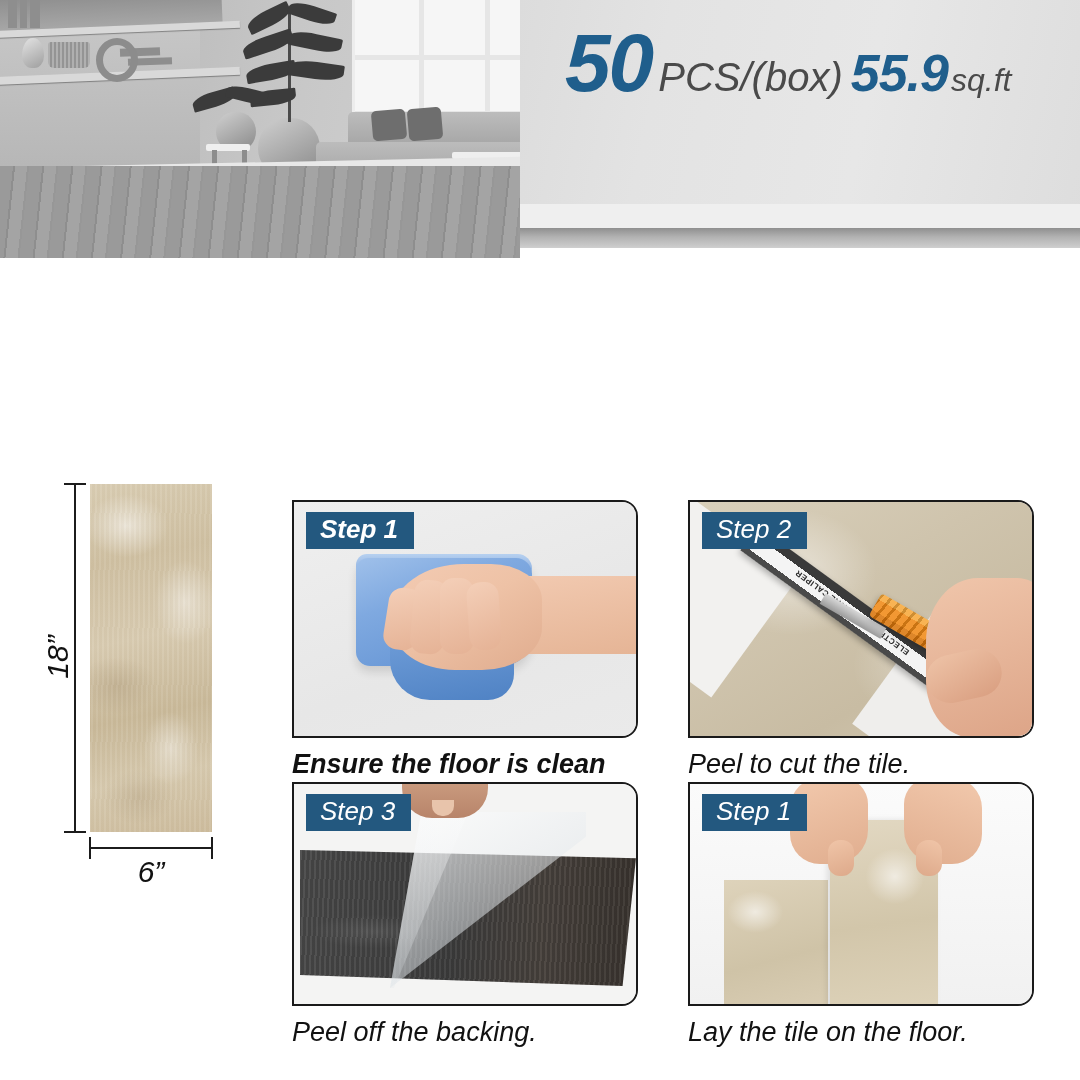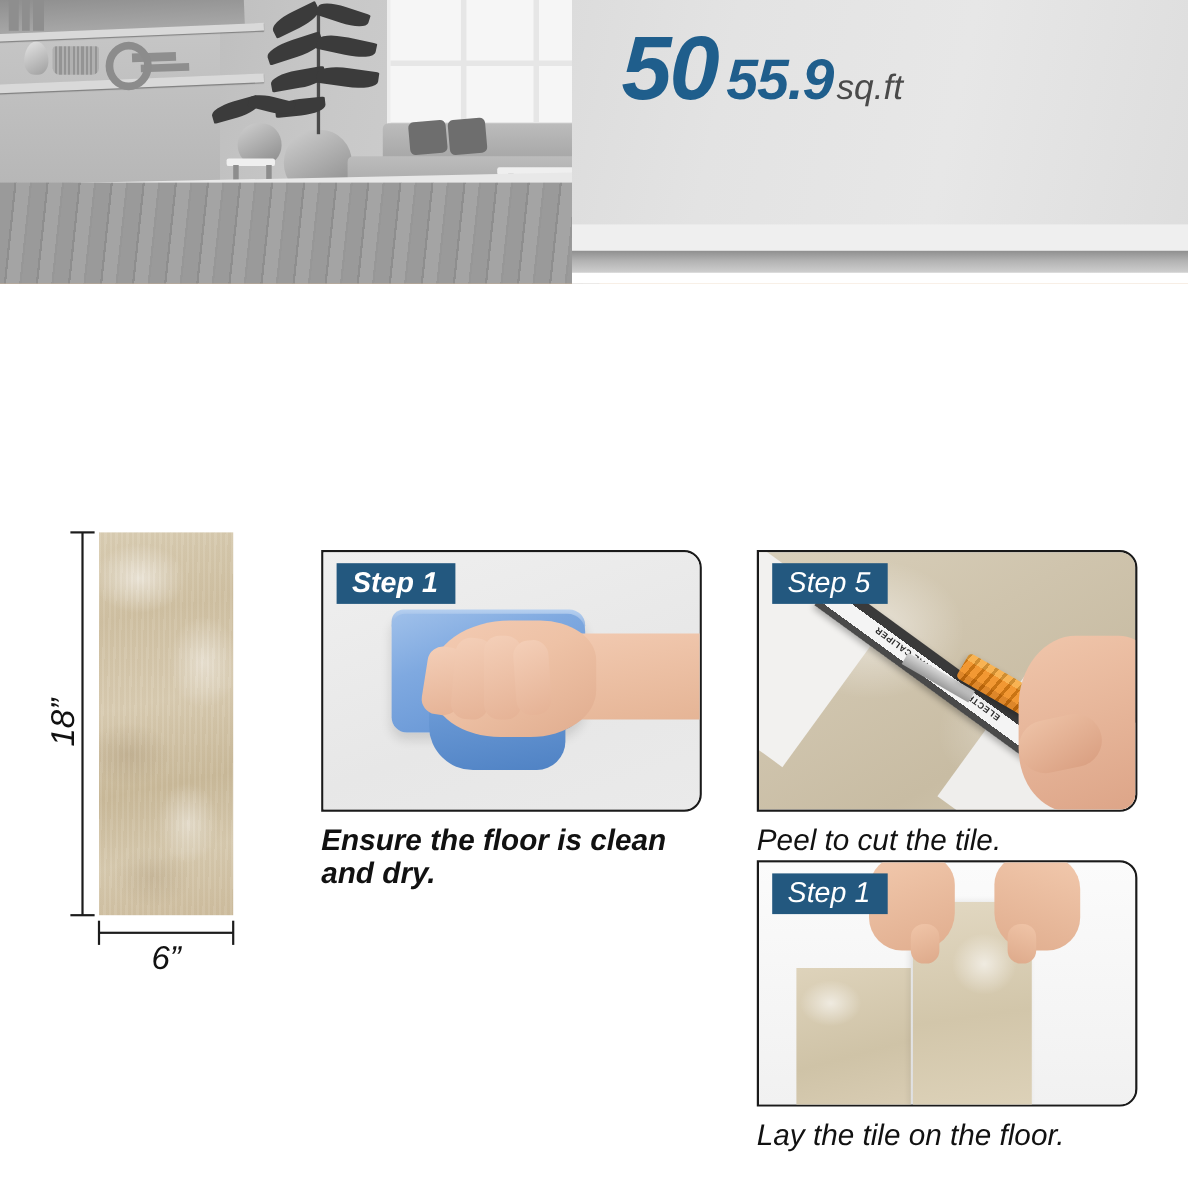--- a/index.html
+++ b/index.html
@@ -4,21 +4,21 @@
 <style>
   html,body{margin:0;padding:0;}
   body{
     width:1080px;height:1080px;background:#ffffff;overflow:hidden;
     font-family:"Liberation Sans","DejaVu Sans",sans-serif;
     -webkit-font-smoothing:antialiased;
   }
   .page{position:relative;width:1080px;height:1080px;}
 
   
-  .hero{position:absolute;left:0;top:0;width:1080px;height:258px;overflow:hidden;background:#fdba74;}
+  .hero{position:absolute;left:0;top:0;width:1080px;height:258px;overflow:hidden;background:#5eead4;}
 
   
   .room{position:absolute;left:0;top:0;width:545px;height:258px;overflow:hidden;
         background:linear-gradient(180deg,#d8d8d8 0%,#cfcfcf 40%,#c9c9c9 62%,#bdbdbd 66%,#9d9d9d 100%);}
   .room .wall-back{position:absolute;left:0;top:0;width:545px;height:195px;
         background:linear-gradient(100deg,#c2c2c2 0%,#bdbdbd 30%,#c8c8c8 55%,#d4d4d4 100%);}
   .room .wall-left{position:absolute;left:0;top:0;width:200px;height:210px;
         background:linear-gradient(180deg,#c9c9c9 0%,#b9b9b9 70%,#b2b2b2 100%);}
   .room .shelf{position:absolute;background:#d9d9d9;box-shadow:0 1px 1px rgba(0,0,0,.35);}
   .room .shelf1{left:-10px;top:26px;width:250px;height:7px;transform:rotate(-2.4deg);}
@@ -256,20 +256,21 @@
     </div>
 
     <div class="panel">
       <div class="panel-base"></div>
       <div class="panel-floor"></div>
       <div class="panel-white"></div>
     </div>
 
     <div class="headline">
       <span class="hl-num">50</span>
+      <span class="hl-unit">PCS/(box)</span>
       <span class="hl-num2">55.9</span>
       <span class="hl-unit2">sq.ft</span>
     </div>
   </div>
 
 
   <div class="dim-wrap">
     <div class="tile-swatch">
       <div class="tile-grain"></div>
     </div>
@@ -312,25 +313,40 @@
           <div class="caliper">
             <div class="caliper-txt">ELECTRONIC DIGITAL CALIPER</div>
           </div>
           <div class="blade"></div>
           <div class="knife">
             <div class="knife-rib"></div>
           </div>
           <div class="hand2"></div>
           <div class="thumb2"></div>
         </div>
-        <div class="badge">Step 5</div>
+        <div class="badge">Step 2</div>
       </div>
       <div class="caption">Peel to cut the tile.</div>
     </div>
 
+    <div class="step step-2">
+      <div class="card card-2">
+        <div class="s3-bg">
+          <div class="plank">
+            <div class="plank-grain"></div>
+          </div>
+          <div class="film"></div>
+          <div class="film2"></div>
+          <div class="hand3"></div>
+          <div class="nail3"></div>
+        </div>
+        <div class="badge">Step 3</div>
+      </div>
+      <div class="caption">Peel off the backing.</div>
+    </div>
 
     <div class="step step-3">
       <div class="card card-3">
         <div class="s4-bg">
           <div class="tileA"></div>
           <div class="tileB"></div>
           <div class="hand4l"></div>
           <div class="hand4r"></div>
           <div class="thumb4l"></div>
           <div class="thumb4r"></div>

